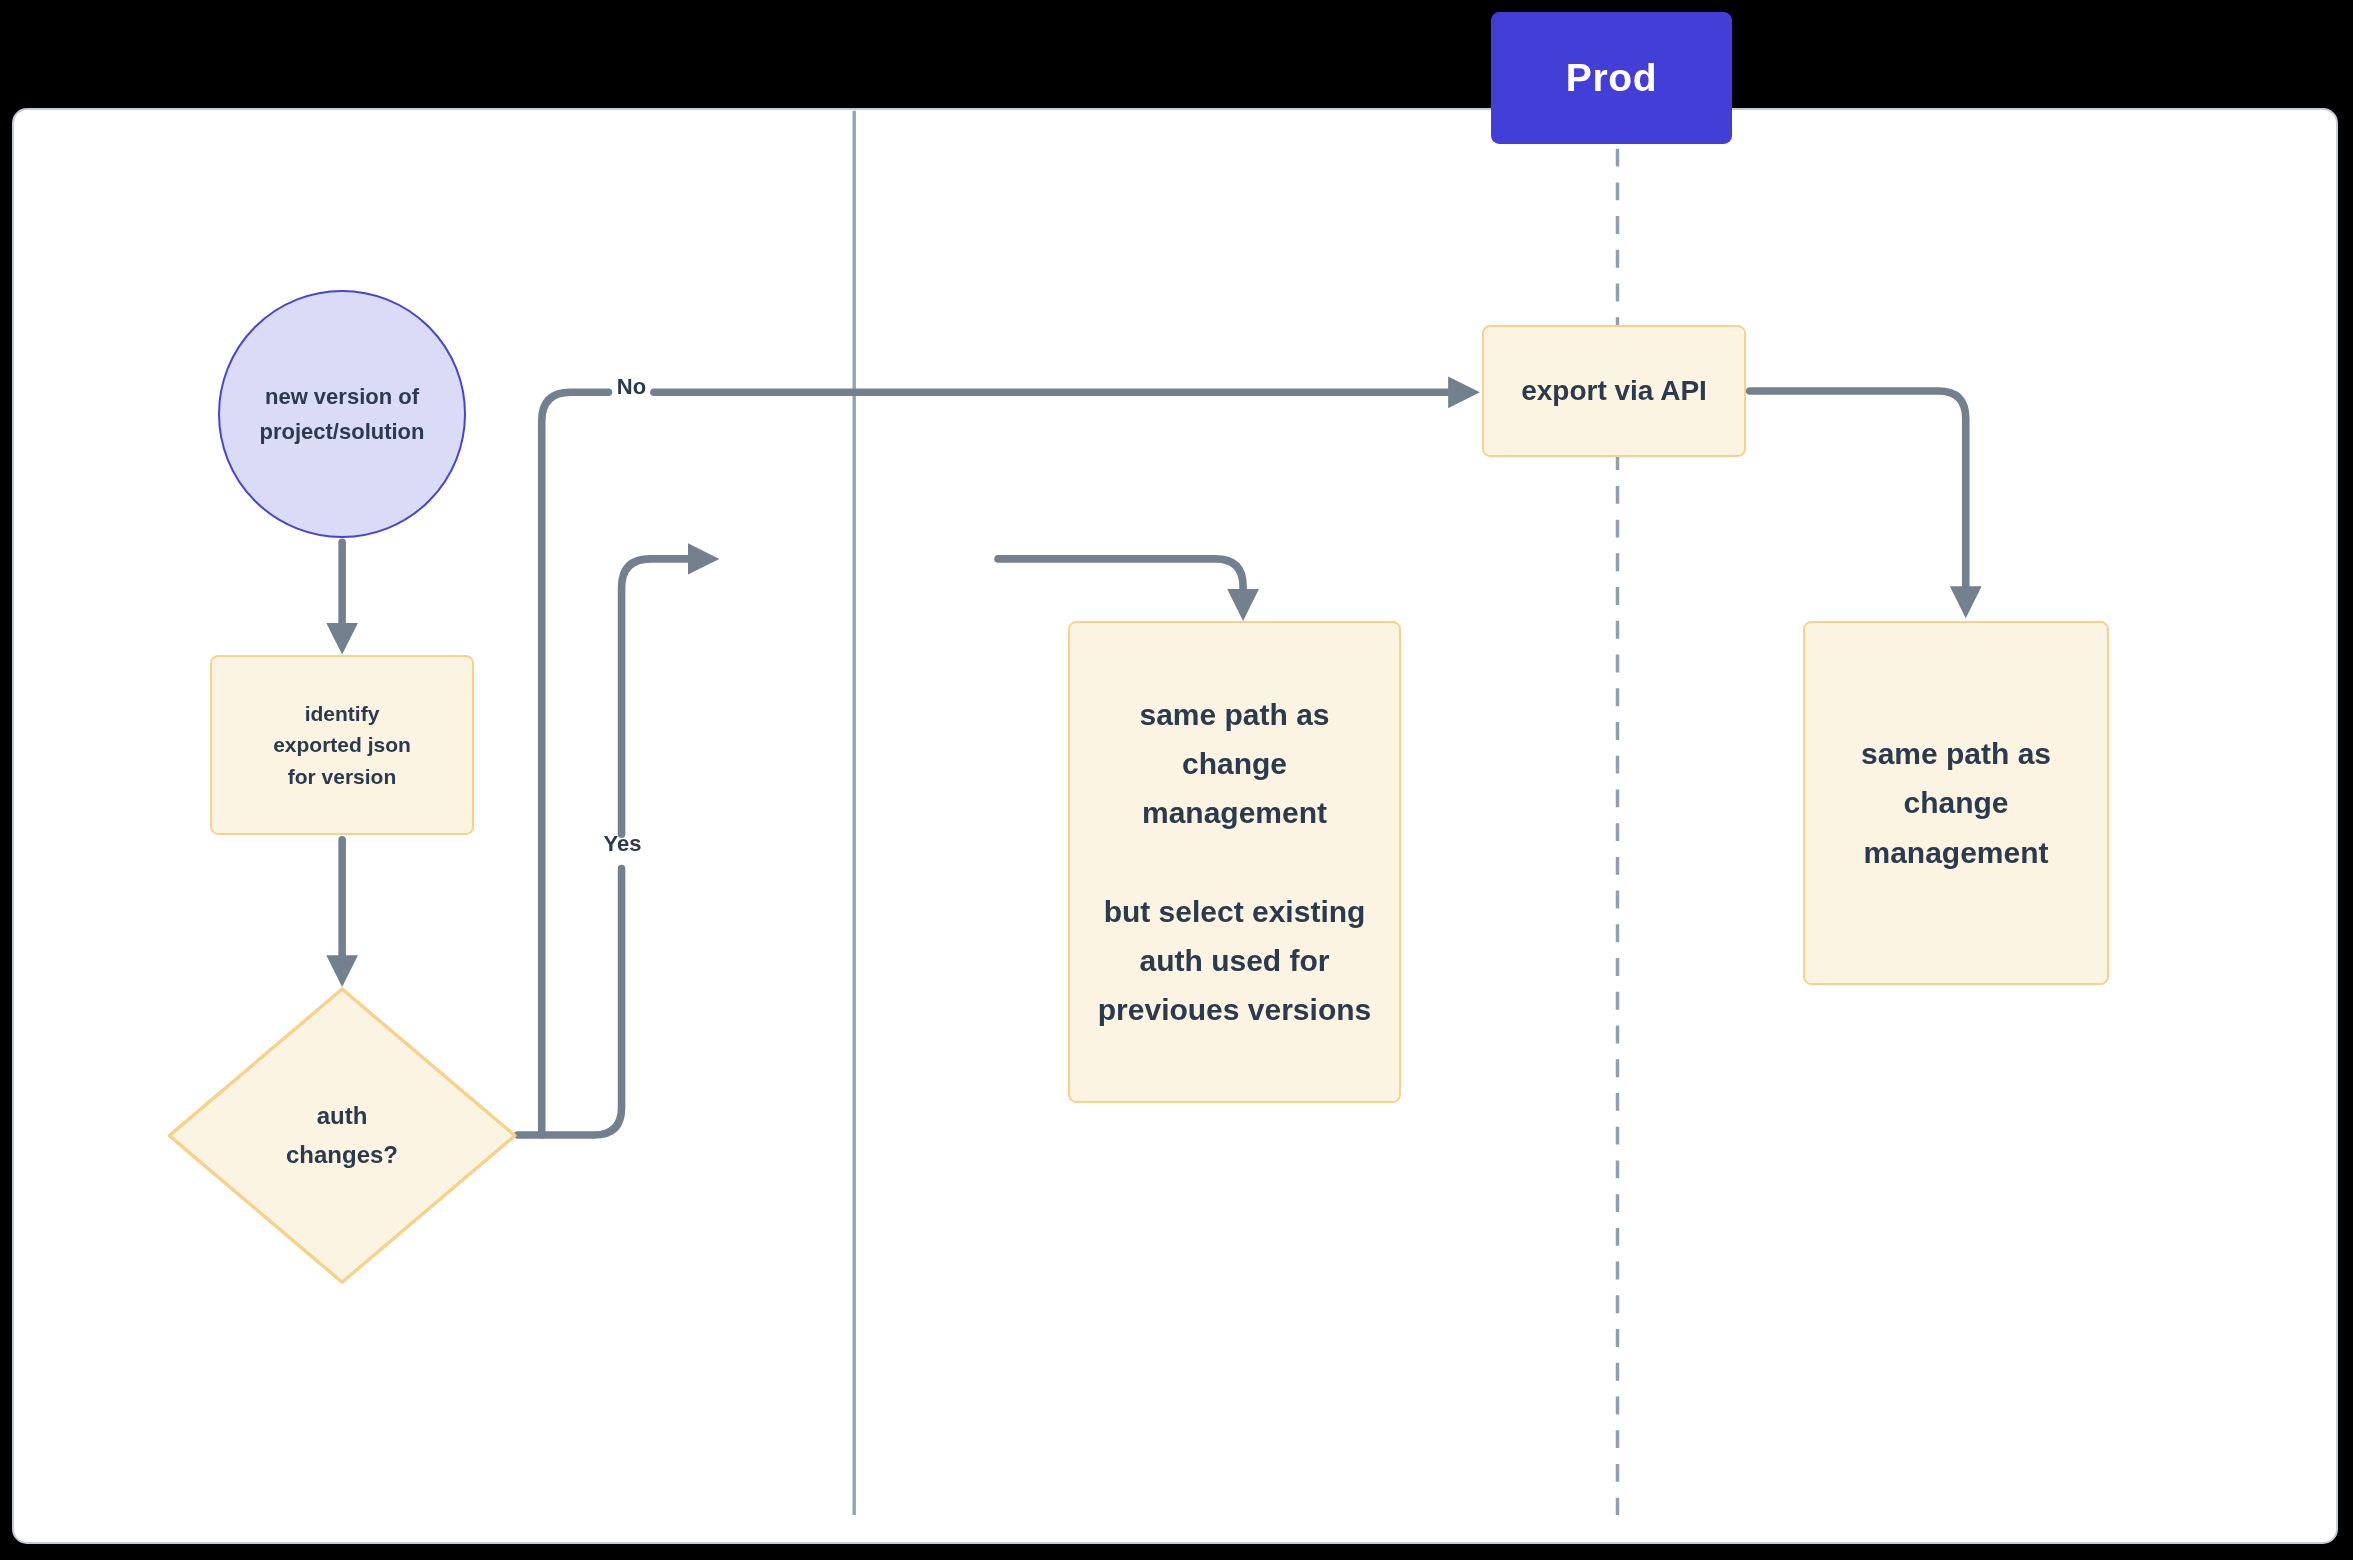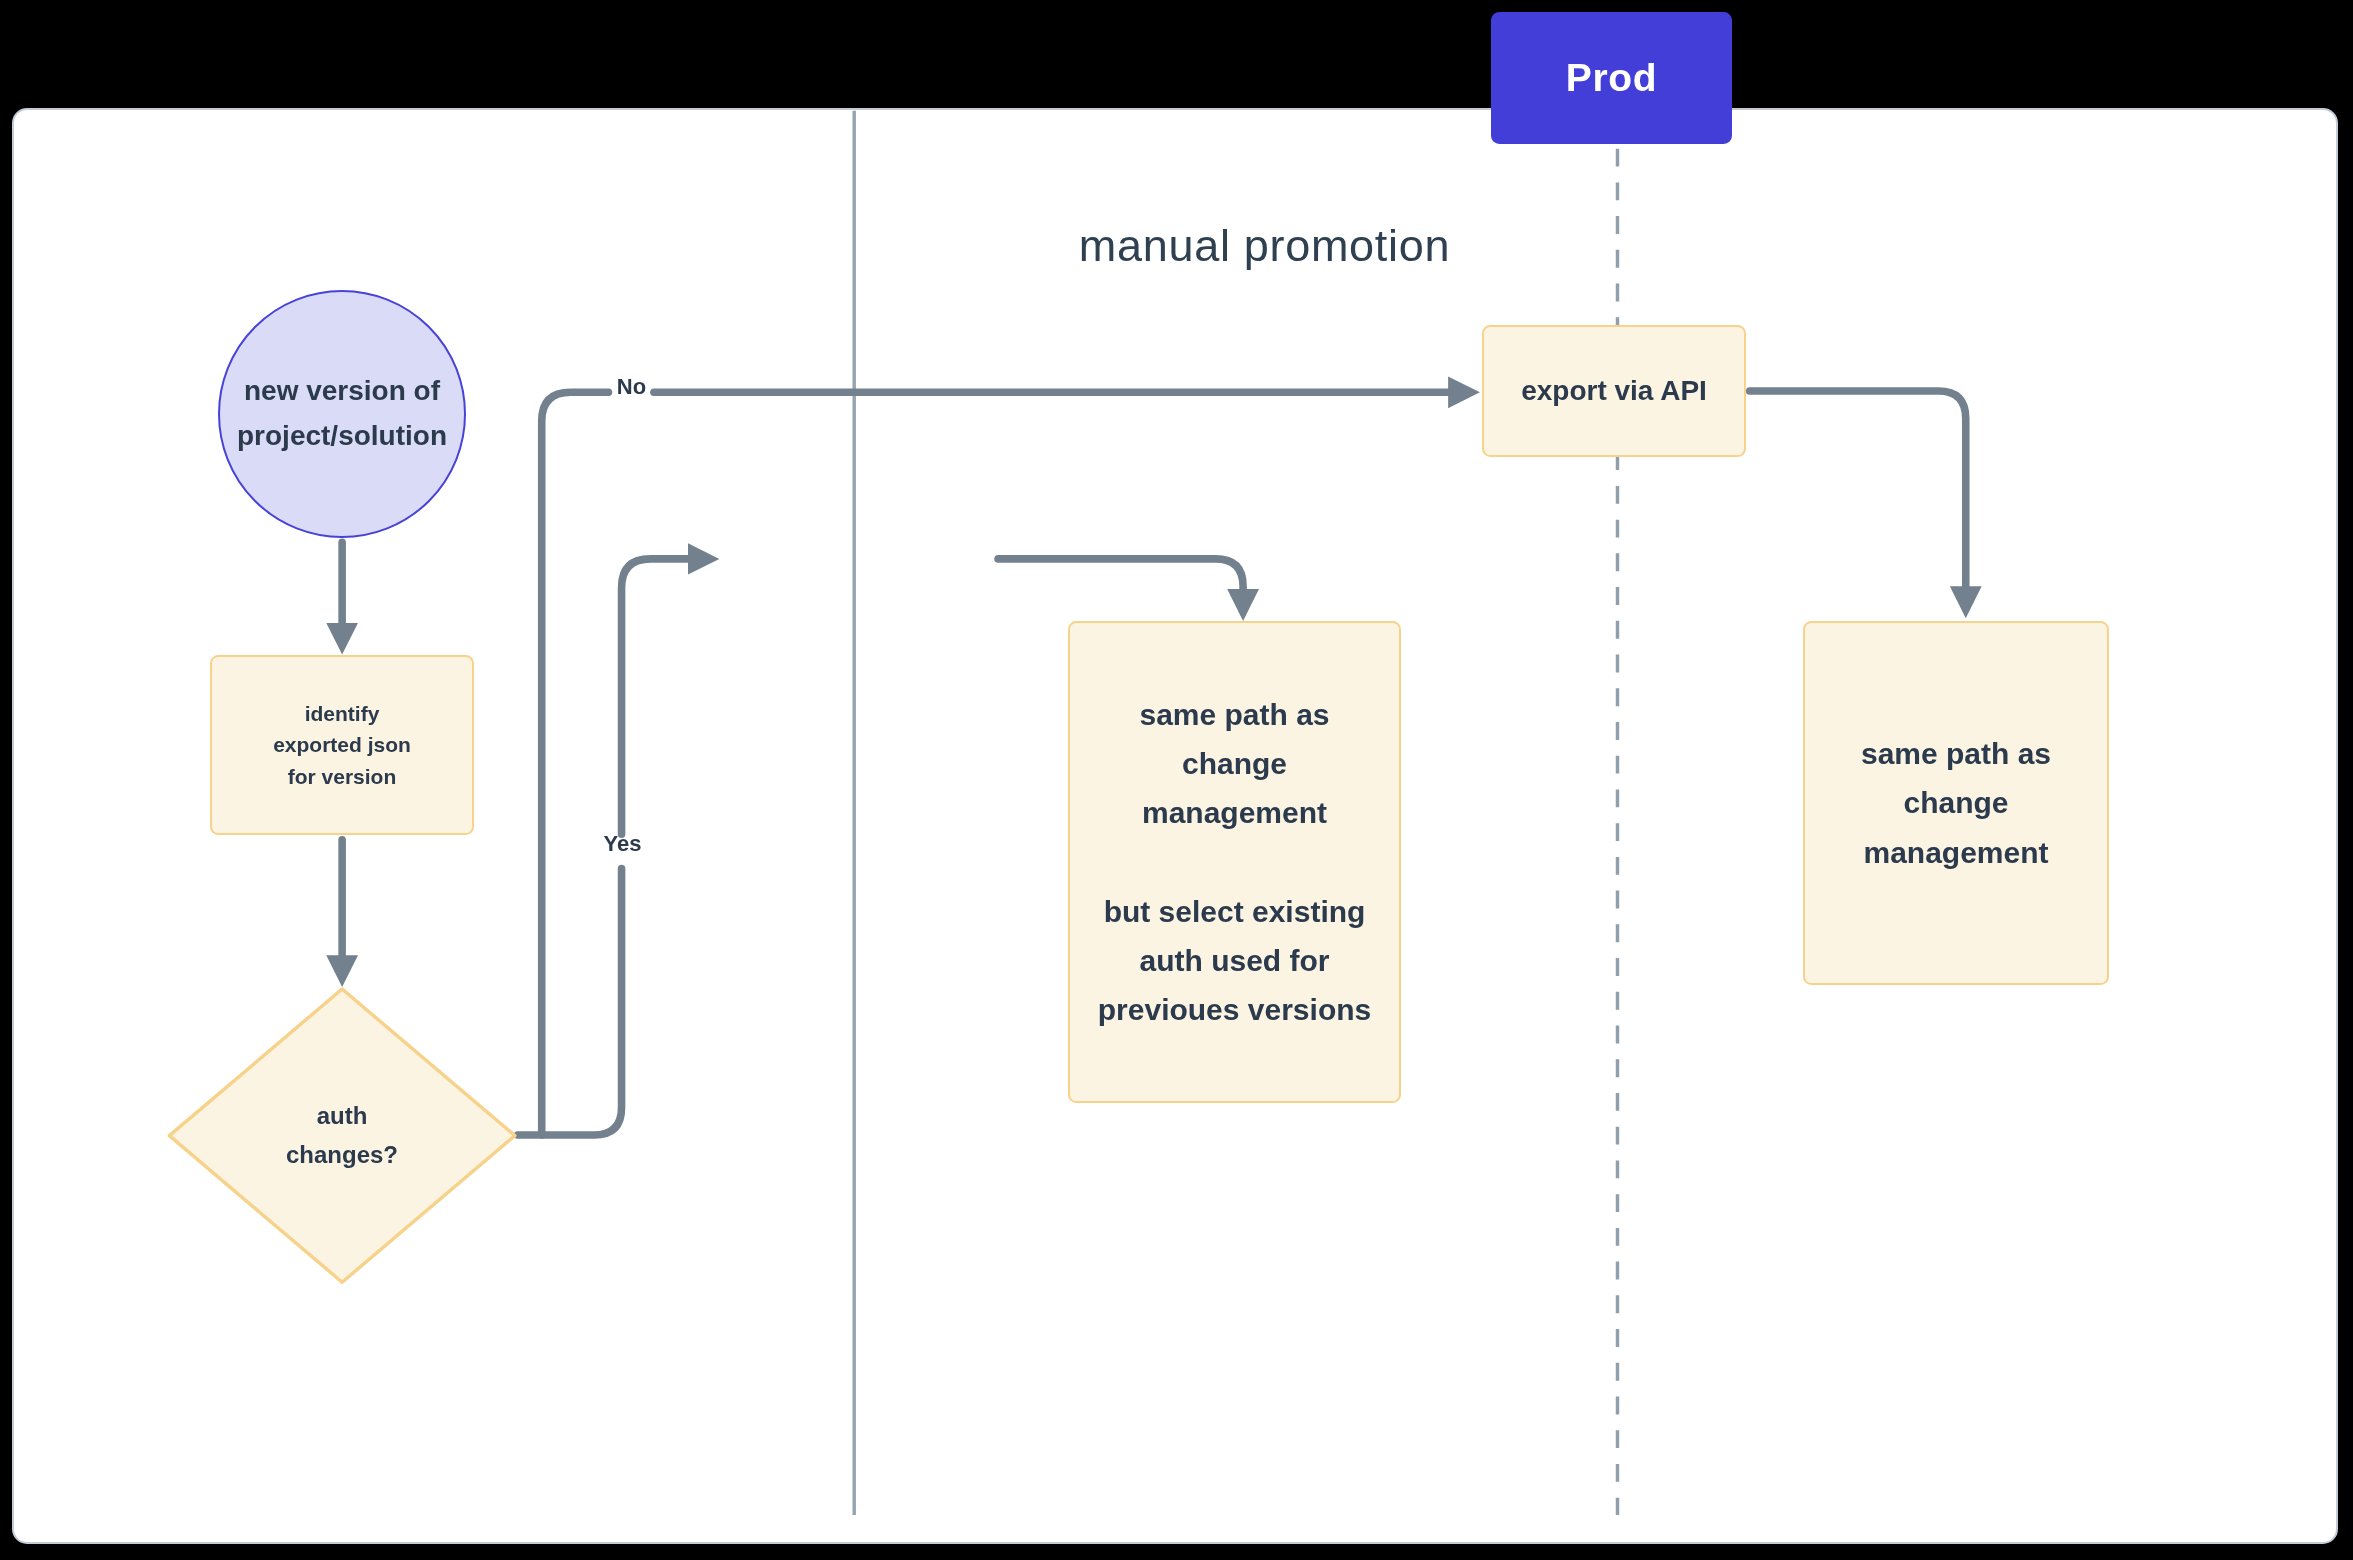--- a/index.html
+++ b/index.html
@@ -27,21 +27,21 @@
   .section-label.manual{left:1058px;top:220px;width:413px;}
   .section-label.api{left:1803px;top:220px;width:351px;}
 
   .node{position:absolute;display:flex;align-items:center;justify-content:center;
         text-align:center;box-sizing:border-box;z-index:3;}
   .node .txt{white-space:pre-line;color:var(--text-dark);font-weight:700;}
   .rect{background:var(--box-fill);border:2.8px solid var(--box-border);border-radius:8.3px;}
   .circle{background:var(--circle-fill);border:2.8px solid var(--circle-border);border-radius:50%;}
 
   .node.start{left:218px;top:290px;width:248px;height:248px;}
-  .node.start .txt{font-size:28px;line-height:1.6;}
+  .node.start .txt{font-size:22px;line-height:1.6;}
   .node.identify{left:210px;top:655px;width:264px;height:180px;}
   .node.identify .txt{font-size:21px;line-height:1.48;}
   .node.export{left:721px;top:490px;width:264px;height:132px;}
   .node.export .txt{font-size:32px;}
   .node.exportapi{left:1482px;top:325px;width:264px;height:132px;}
   .node.exportapi .txt{font-size:28px;}
   .node.tall{left:1068px;top:621px;width:333px;height:482px;}
   .node.tall .txt{font-size:30px;line-height:1.64;}
   .node.rightbox{left:1803px;top:621px;width:306px;height:364px;}
   .node.rightbox .txt{font-size:30px;line-height:1.64;}
@@ -69,21 +69,20 @@
 
   <svg class="layer" viewBox="0 0 3420 2268">
     <line class="sep-solid" x1="1241" y1="161" x2="1241" y2="2201"></line>
     <line class="sep-dashed" x1="2350" y1="216" x2="2350" y2="2201"></line>
   </svg>
 
   <div class="lane-header prod">
     <span>Prod</span>
   </div>
 
-  <div class="section-label manual">manual promotion</div>
 
   <svg class="layer" viewBox="0 0 3420 2268">
     <defs>
       <marker id="arrowhead" markerUnits="strokeWidth" markerWidth="4.4" markerHeight="4.4" refX="0.1" refY="2.1" orient="auto">
         <path d="M0,0 L4.2,2.1 L0,4.2 Z"></path>
       </marker>
     </defs>
     <path class="edge" d="M497,788 V906" marker-end="url(#arrowhead)"></path>
     <path class="edge" d="M497,1220 V1389" marker-end="url(#arrowhead)"></path>
     <path class="edge" d="M752,1649 H863 Q903,1649 903,1609 V1262"></path>

